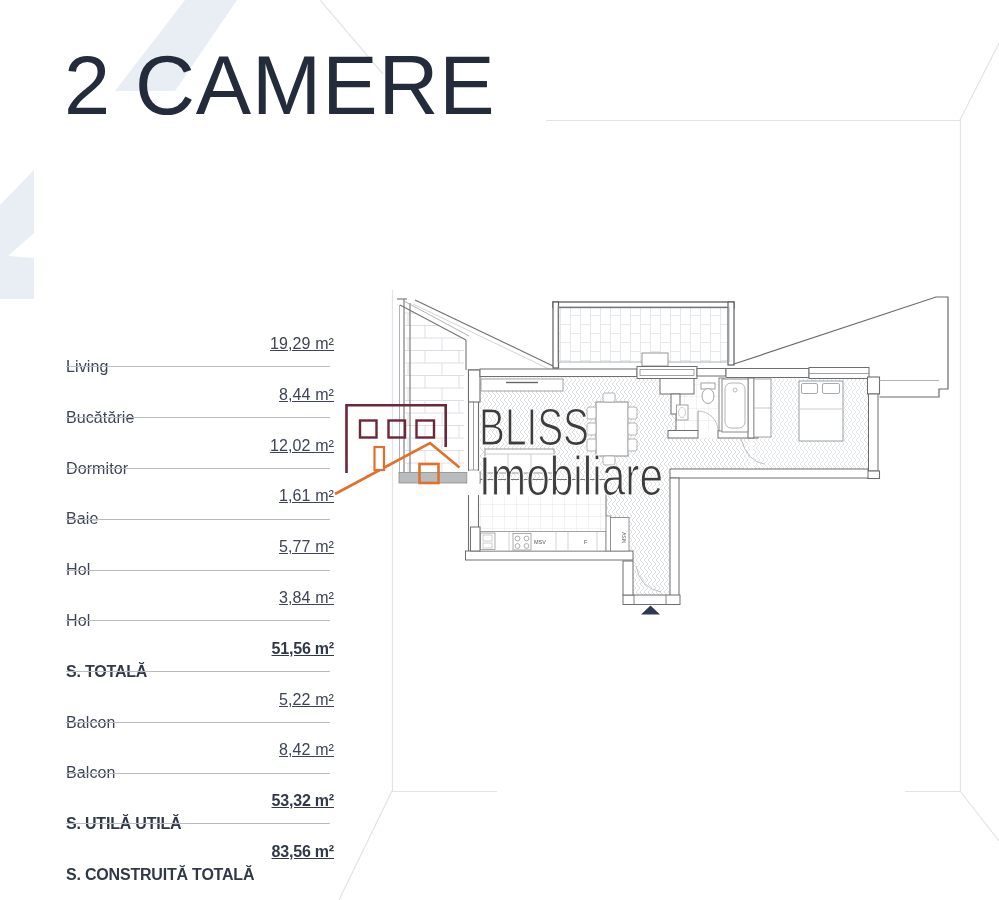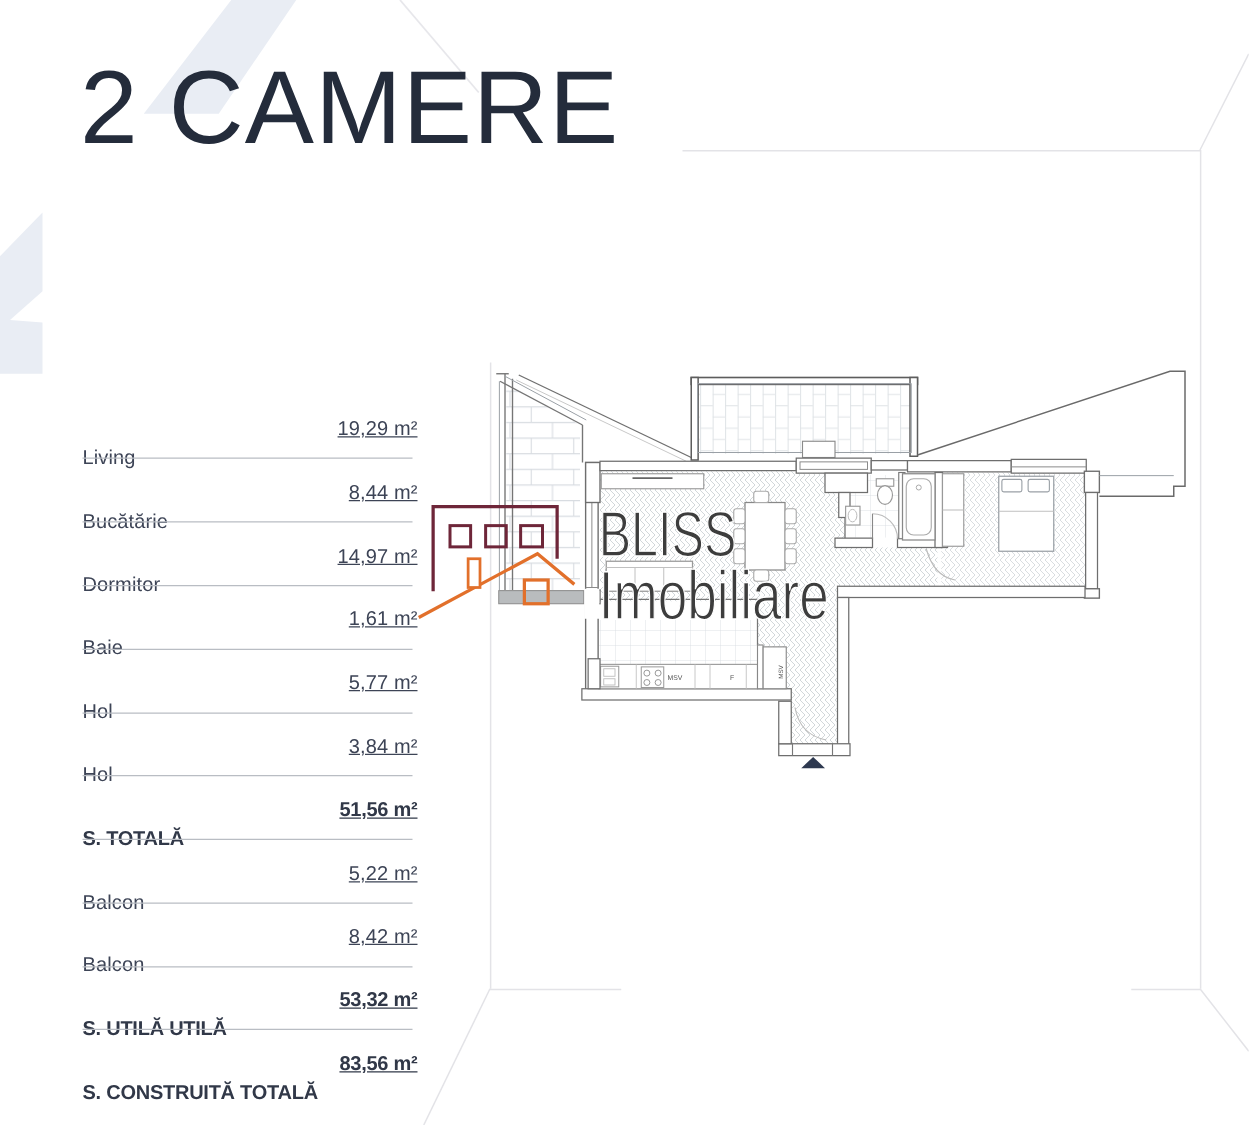--- a/index.html
+++ b/index.html
@@ -192,21 +192,21 @@
     <span class="val">19,29 m²</span>
   </div>
 <div class="sep" style="top:366px"></div>
 <div class="row" style="top:386px">
     <span class="lab">Bucătărie</span>
     <span class="val">8,44 m²</span>
   </div>
 <div class="sep" style="top:417px"></div>
 <div class="row" style="top:437px">
     <span class="lab">Dormitor</span>
-    <span class="val">14,97 m²</span>
+    <span class="val">12,02 m²</span>
   </div>
 <div class="sep" style="top:468px"></div>
 <div class="row" style="top:487px">
     <span class="lab">Baie</span>
     <span class="val">1,61 m²</span>
   </div>
 <div class="sep" style="top:519px"></div>
 <div class="row" style="top:538px">
     <span class="lab">Hol</span>
     <span class="val">5,77 m²</span>

